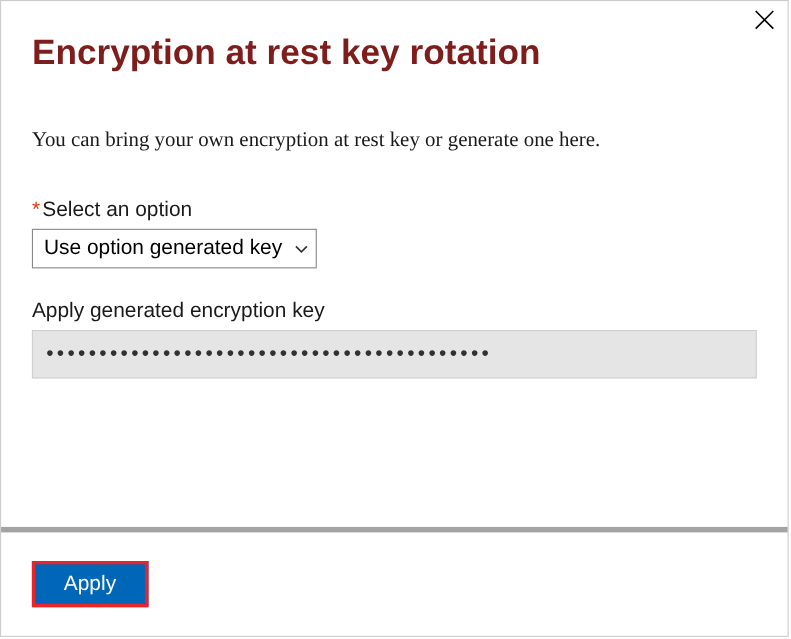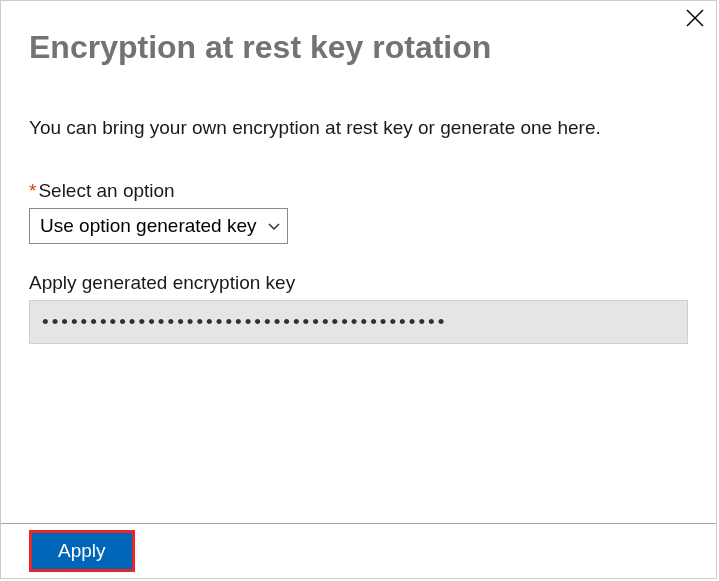--- a/index.html
+++ b/index.html
@@ -32,30 +32,31 @@
       font-weight: 400;
       padding: 2px 4px;
     }
     .content {
       padding: 28px 28px 0 28px;
       flex: 1;
     }
     .title {
       font-size: 32px;
       font-weight: 600;
-      color: #737373;
+      color: #7f1d1d;
       margin-bottom: 48px;
       letter-spacing: 0px;
     }
     .description {
       font-size: 19px;
       color: #1a1a1a;
       line-height: 1.45;
       margin-bottom: 38px;
       font-weight: 400;
+      font-family: Liberation Serif, serif;
     }
     .field-group {
       margin-bottom: 28px;
     }
     .field-label {
       font-size: 19px;
       color: #1a1a1a;
       display: block;
       margin-bottom: 6px;
       font-weight: 400;
@@ -92,22 +93,22 @@
       width: 100%;
       border: 1px solid #cfcfcf;
       background: #e5e5e5;
       padding: 10px 12px;
       font-size: 19px;
       font-family: inherit;
       color: #323130;
       letter-spacing: 3px;
     }
     .footer {
-      border-top: 1px solid #a3a3a3;
-      padding: 6px 28px;
+      border-top: 5px solid #a3a3a3;
+      padding: 26px 28px;
     }
     .apply-button {
       background: #0067b8;
       color: #ffffff;
       border: 3px solid #e6262a;
       font-size: 19px;
       font-family: inherit;
       padding: 7px 26px;
       cursor: pointer;
     }

